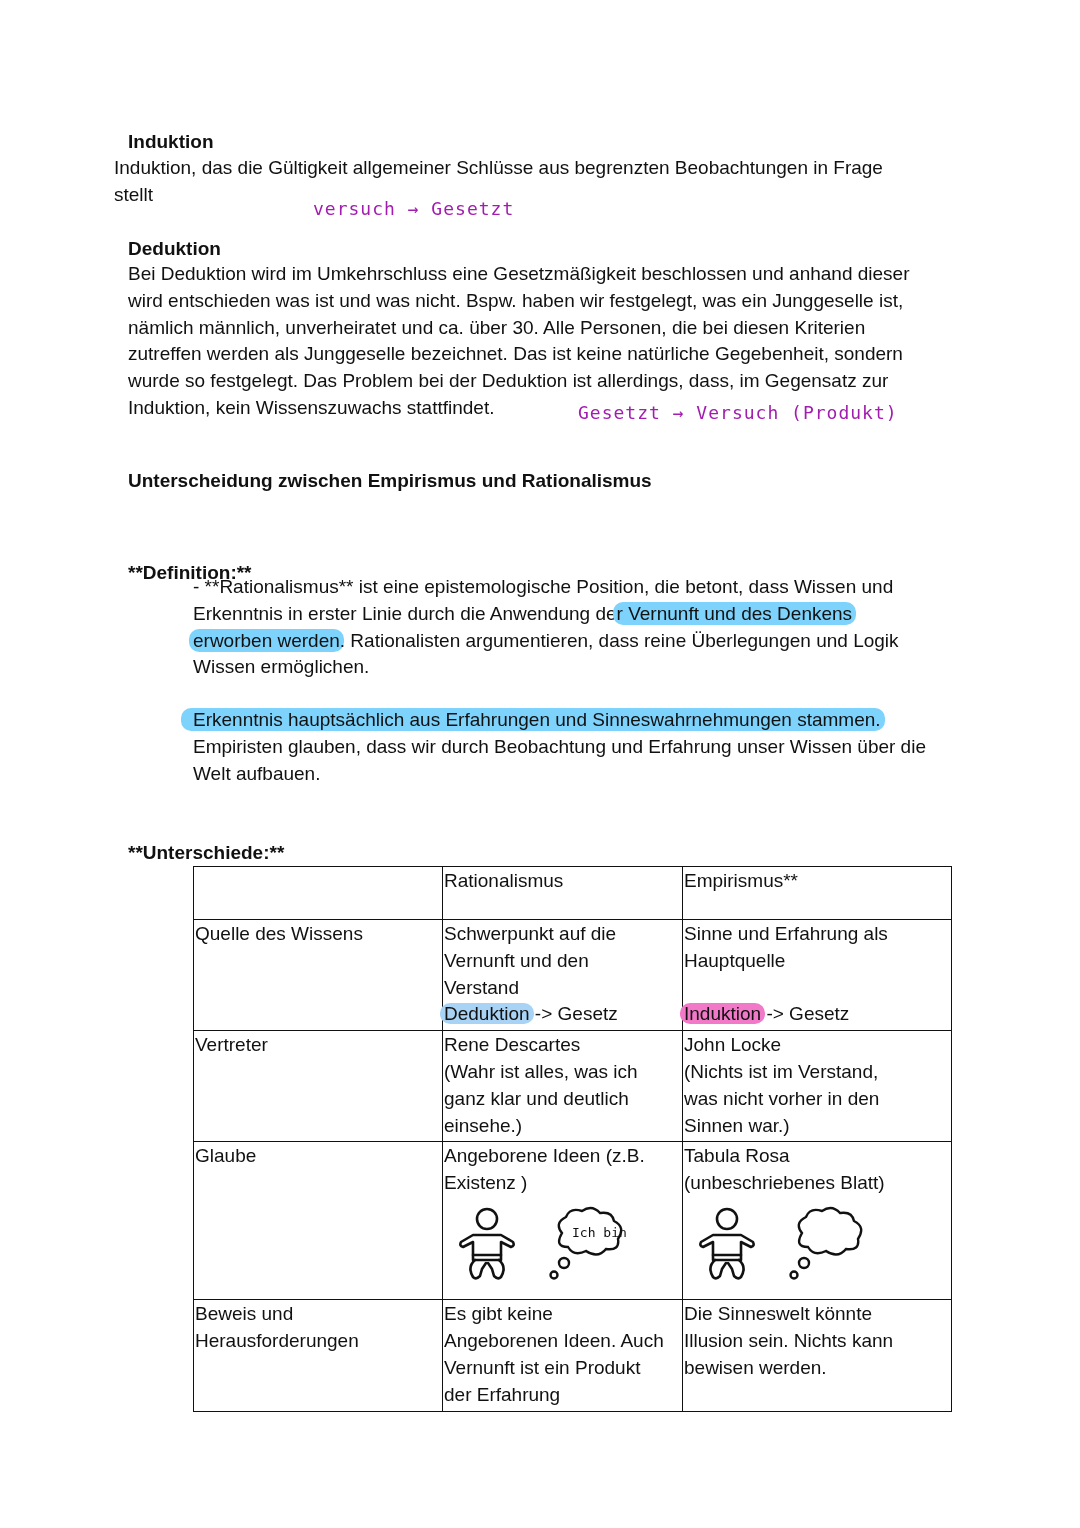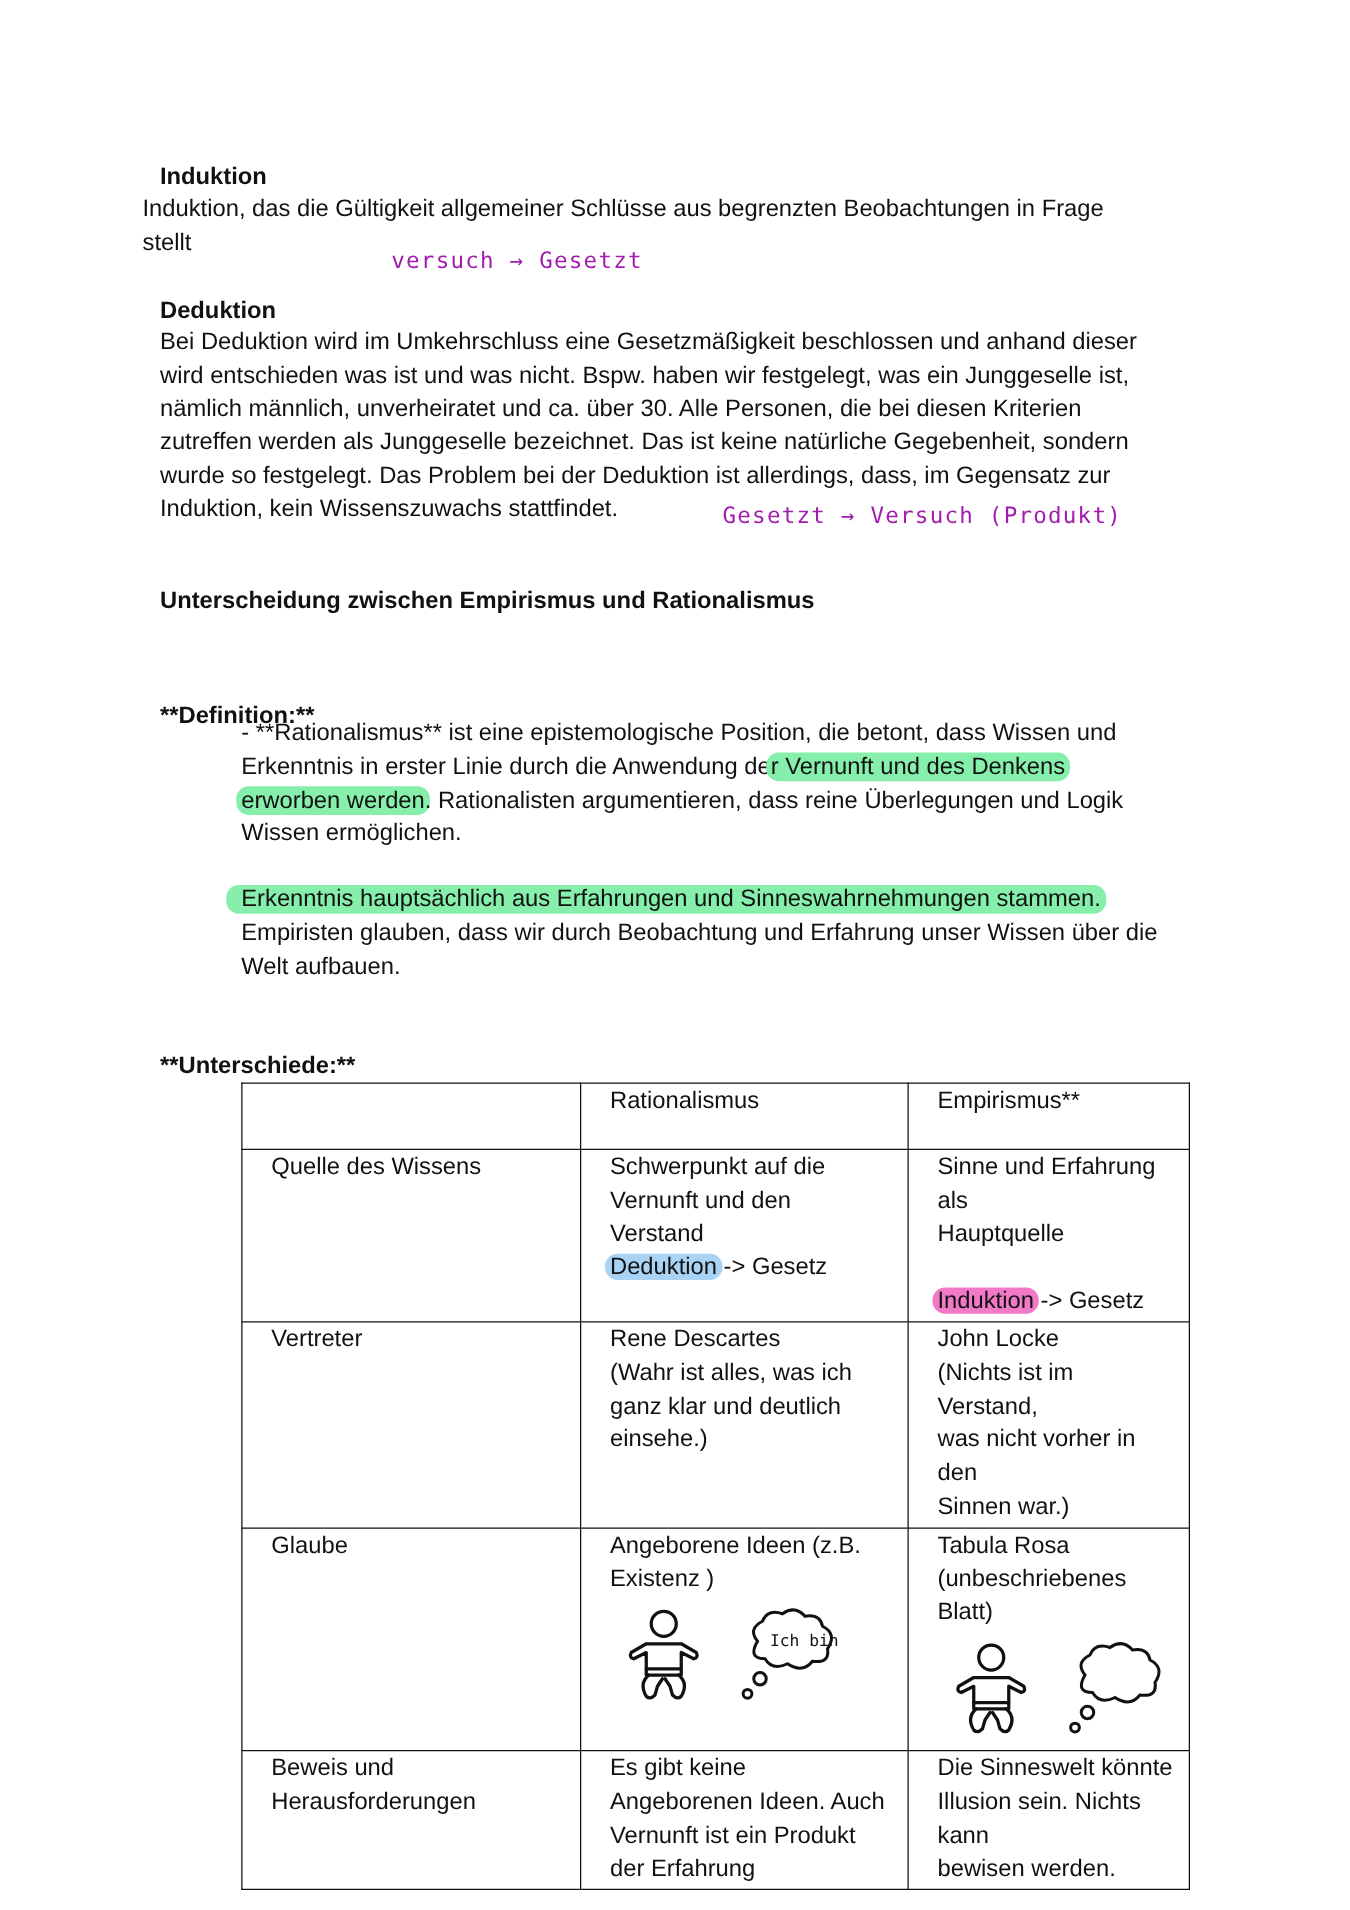--- a/index.html
+++ b/index.html
@@ -7,29 +7,29 @@
       width: 1080px; height: 1528px; position: relative; overflow: hidden;
       font-family: "Liberation Sans", sans-serif; color: #111111;
     }
     .abs { position: absolute; }
     .h { font-weight: bold; font-size: 19px; }
     .p { font-size: 19px; line-height: 26.8px; }
     .hand {
       font-family: "DejaVu Sans Mono", monospace; color: #a21caf;
       font-size: 18px; letter-spacing: 1px;
     }
-    .hl-orange { background: #86efac; border-radius: 10px; padding: 1px 4px; margin: 0 -4px; }
+    .hl-orange { background: #7dd3fc; border-radius: 10px; padding: 1px 4px; margin: 0 -4px; }
     .hl-blue { background: #a9d3f5; border-radius: 10px; padding: 0 4px; margin: 0 -4px; }
     .hl-pink { background: #f279c8; border-radius: 10px; padding: 0 4px; margin: 0 -4px; }
     table.cmp {
       position: absolute; left: 193px; top: 866px; width: 759px;
       border-collapse: collapse; font-size: 19px; line-height: 26.8px;
     }
     table.cmp td {
-      border: 1.5px solid #111; vertical-align: top; padding: 1px 9px 2px 23px;
+      border: 1.5px solid #111; vertical-align: top; padding: 1px 9px 2px 1px;
     }
     td.c0 { width: 238px; }
     td.c1 { width: 229px; }
     .icons { display: flex; gap: 28px; padding: 8px 0 6px 12px; }
   </style>
 </head>
 <body>
 
 <div class="abs h" style="left:128px;top:131px;">Induktion</div>
 <div class="abs p" style="left:114px;top:155px;">

